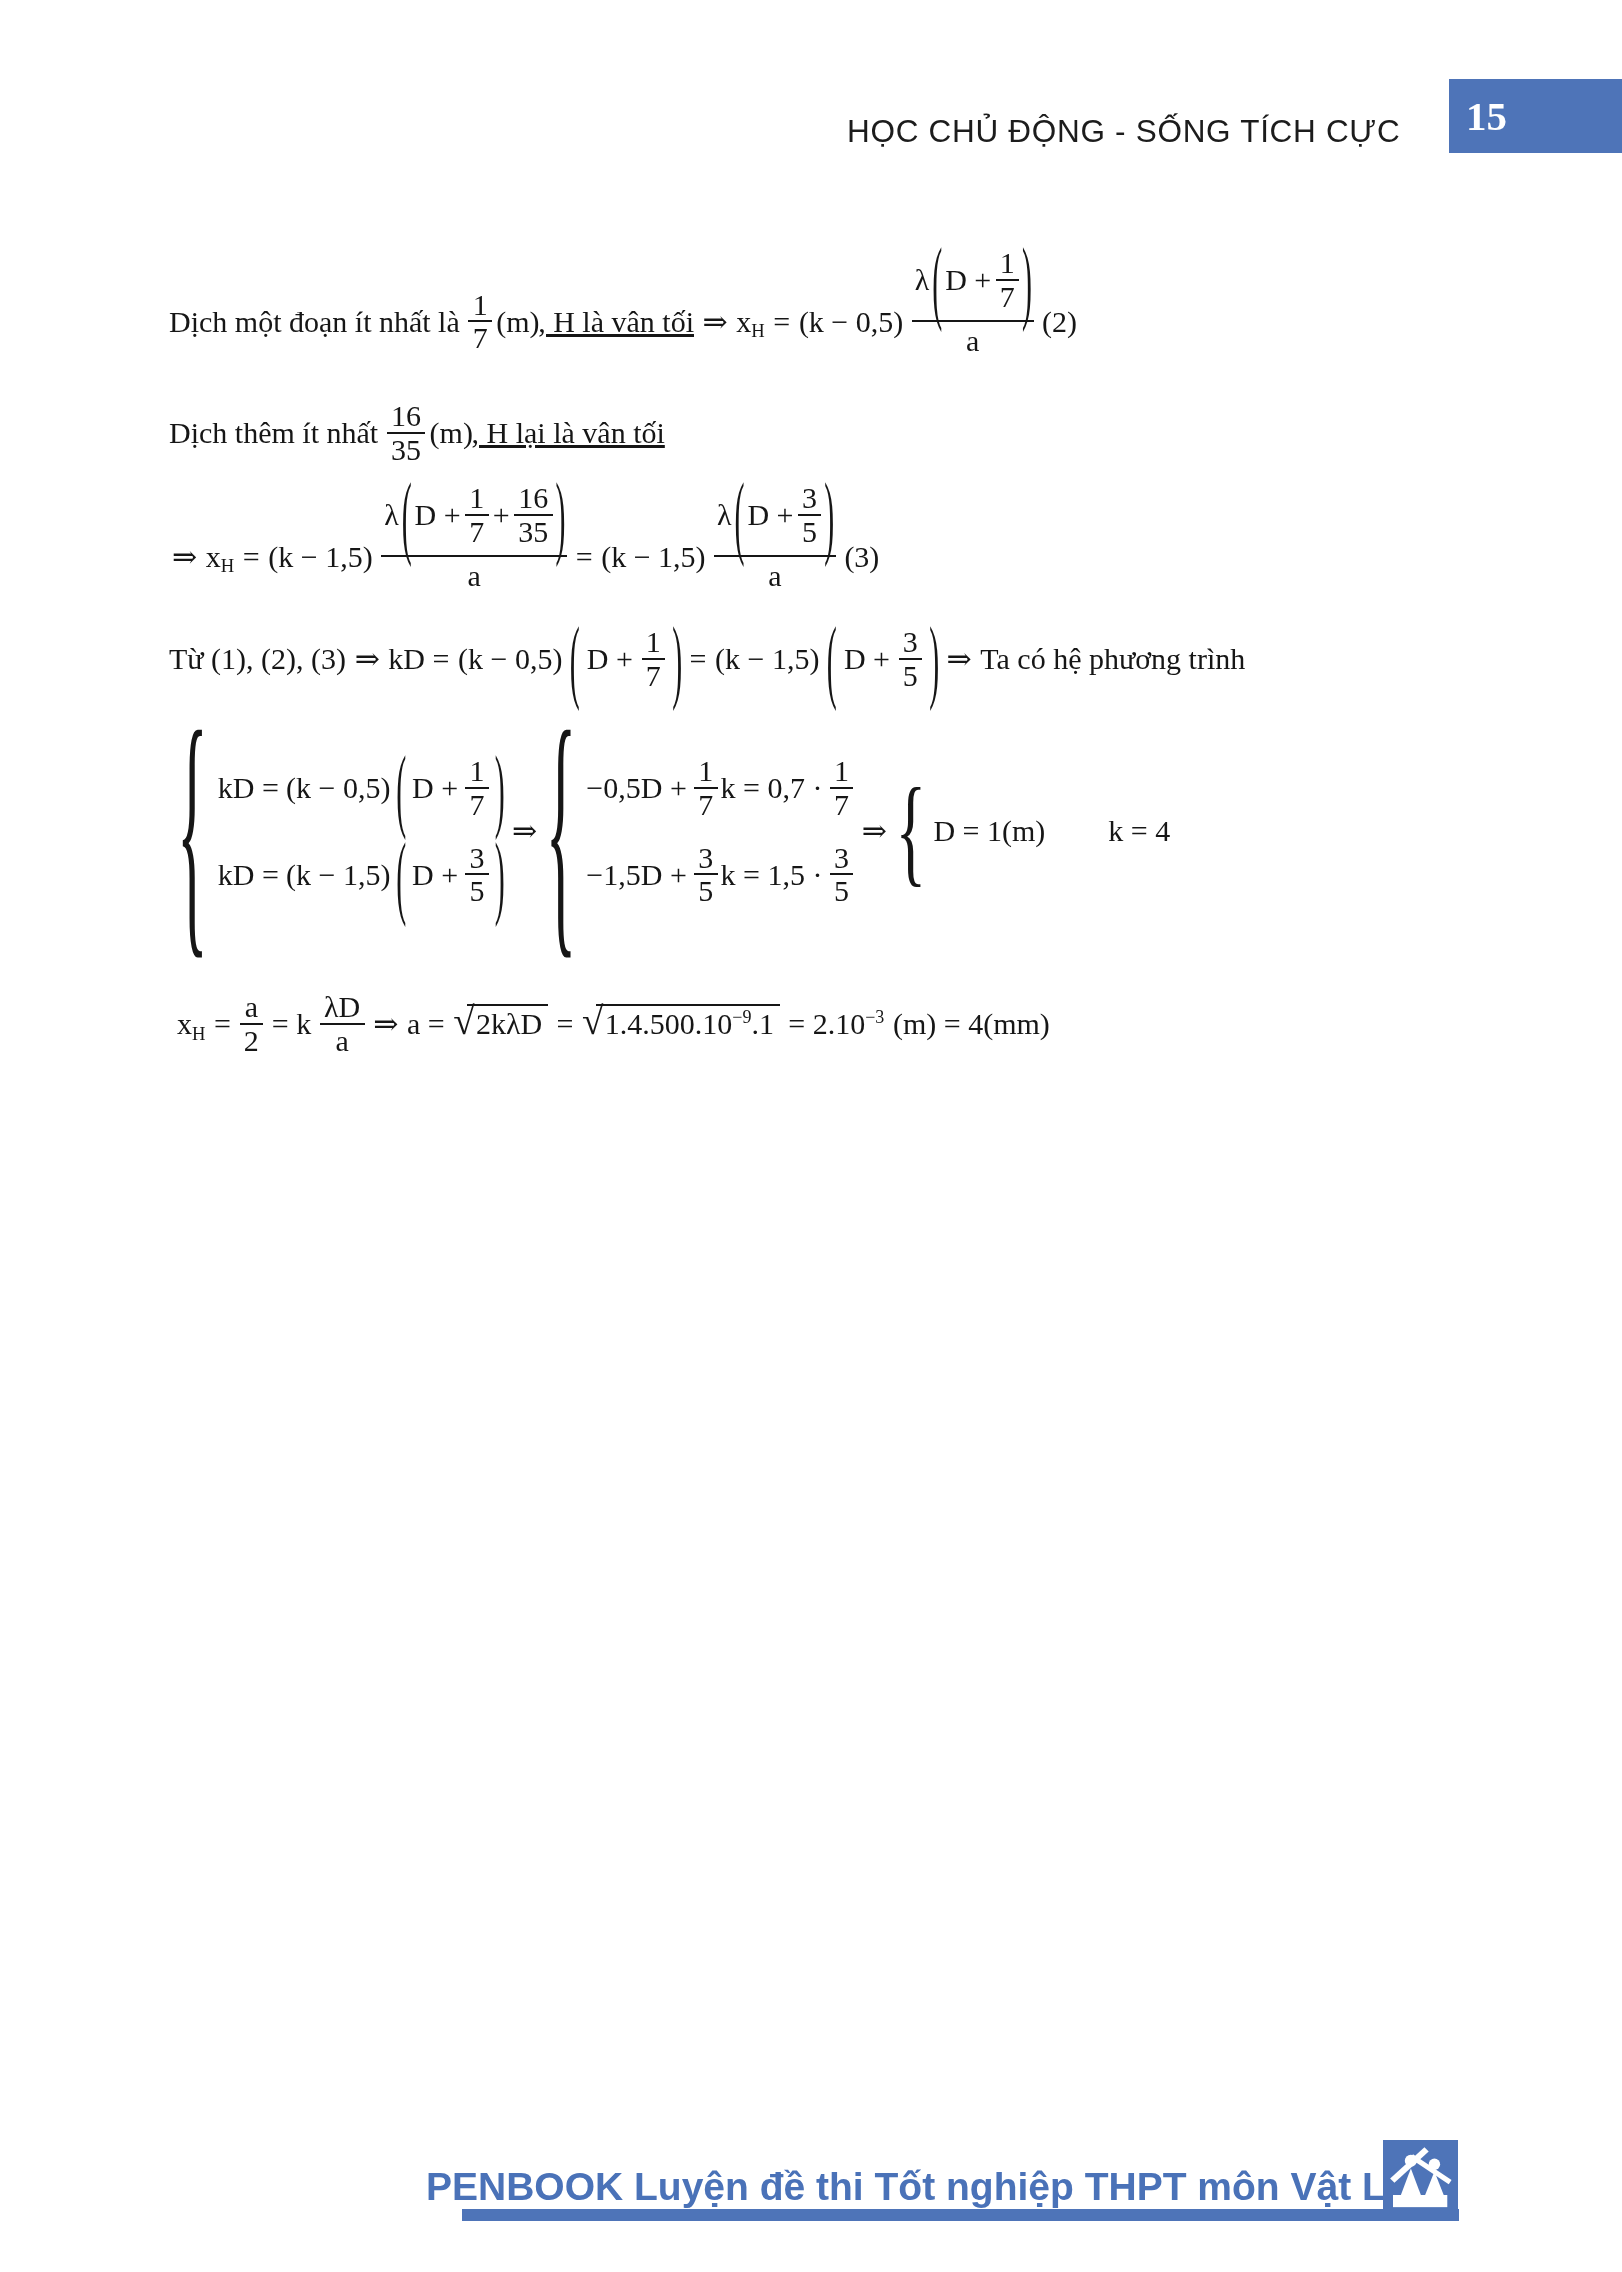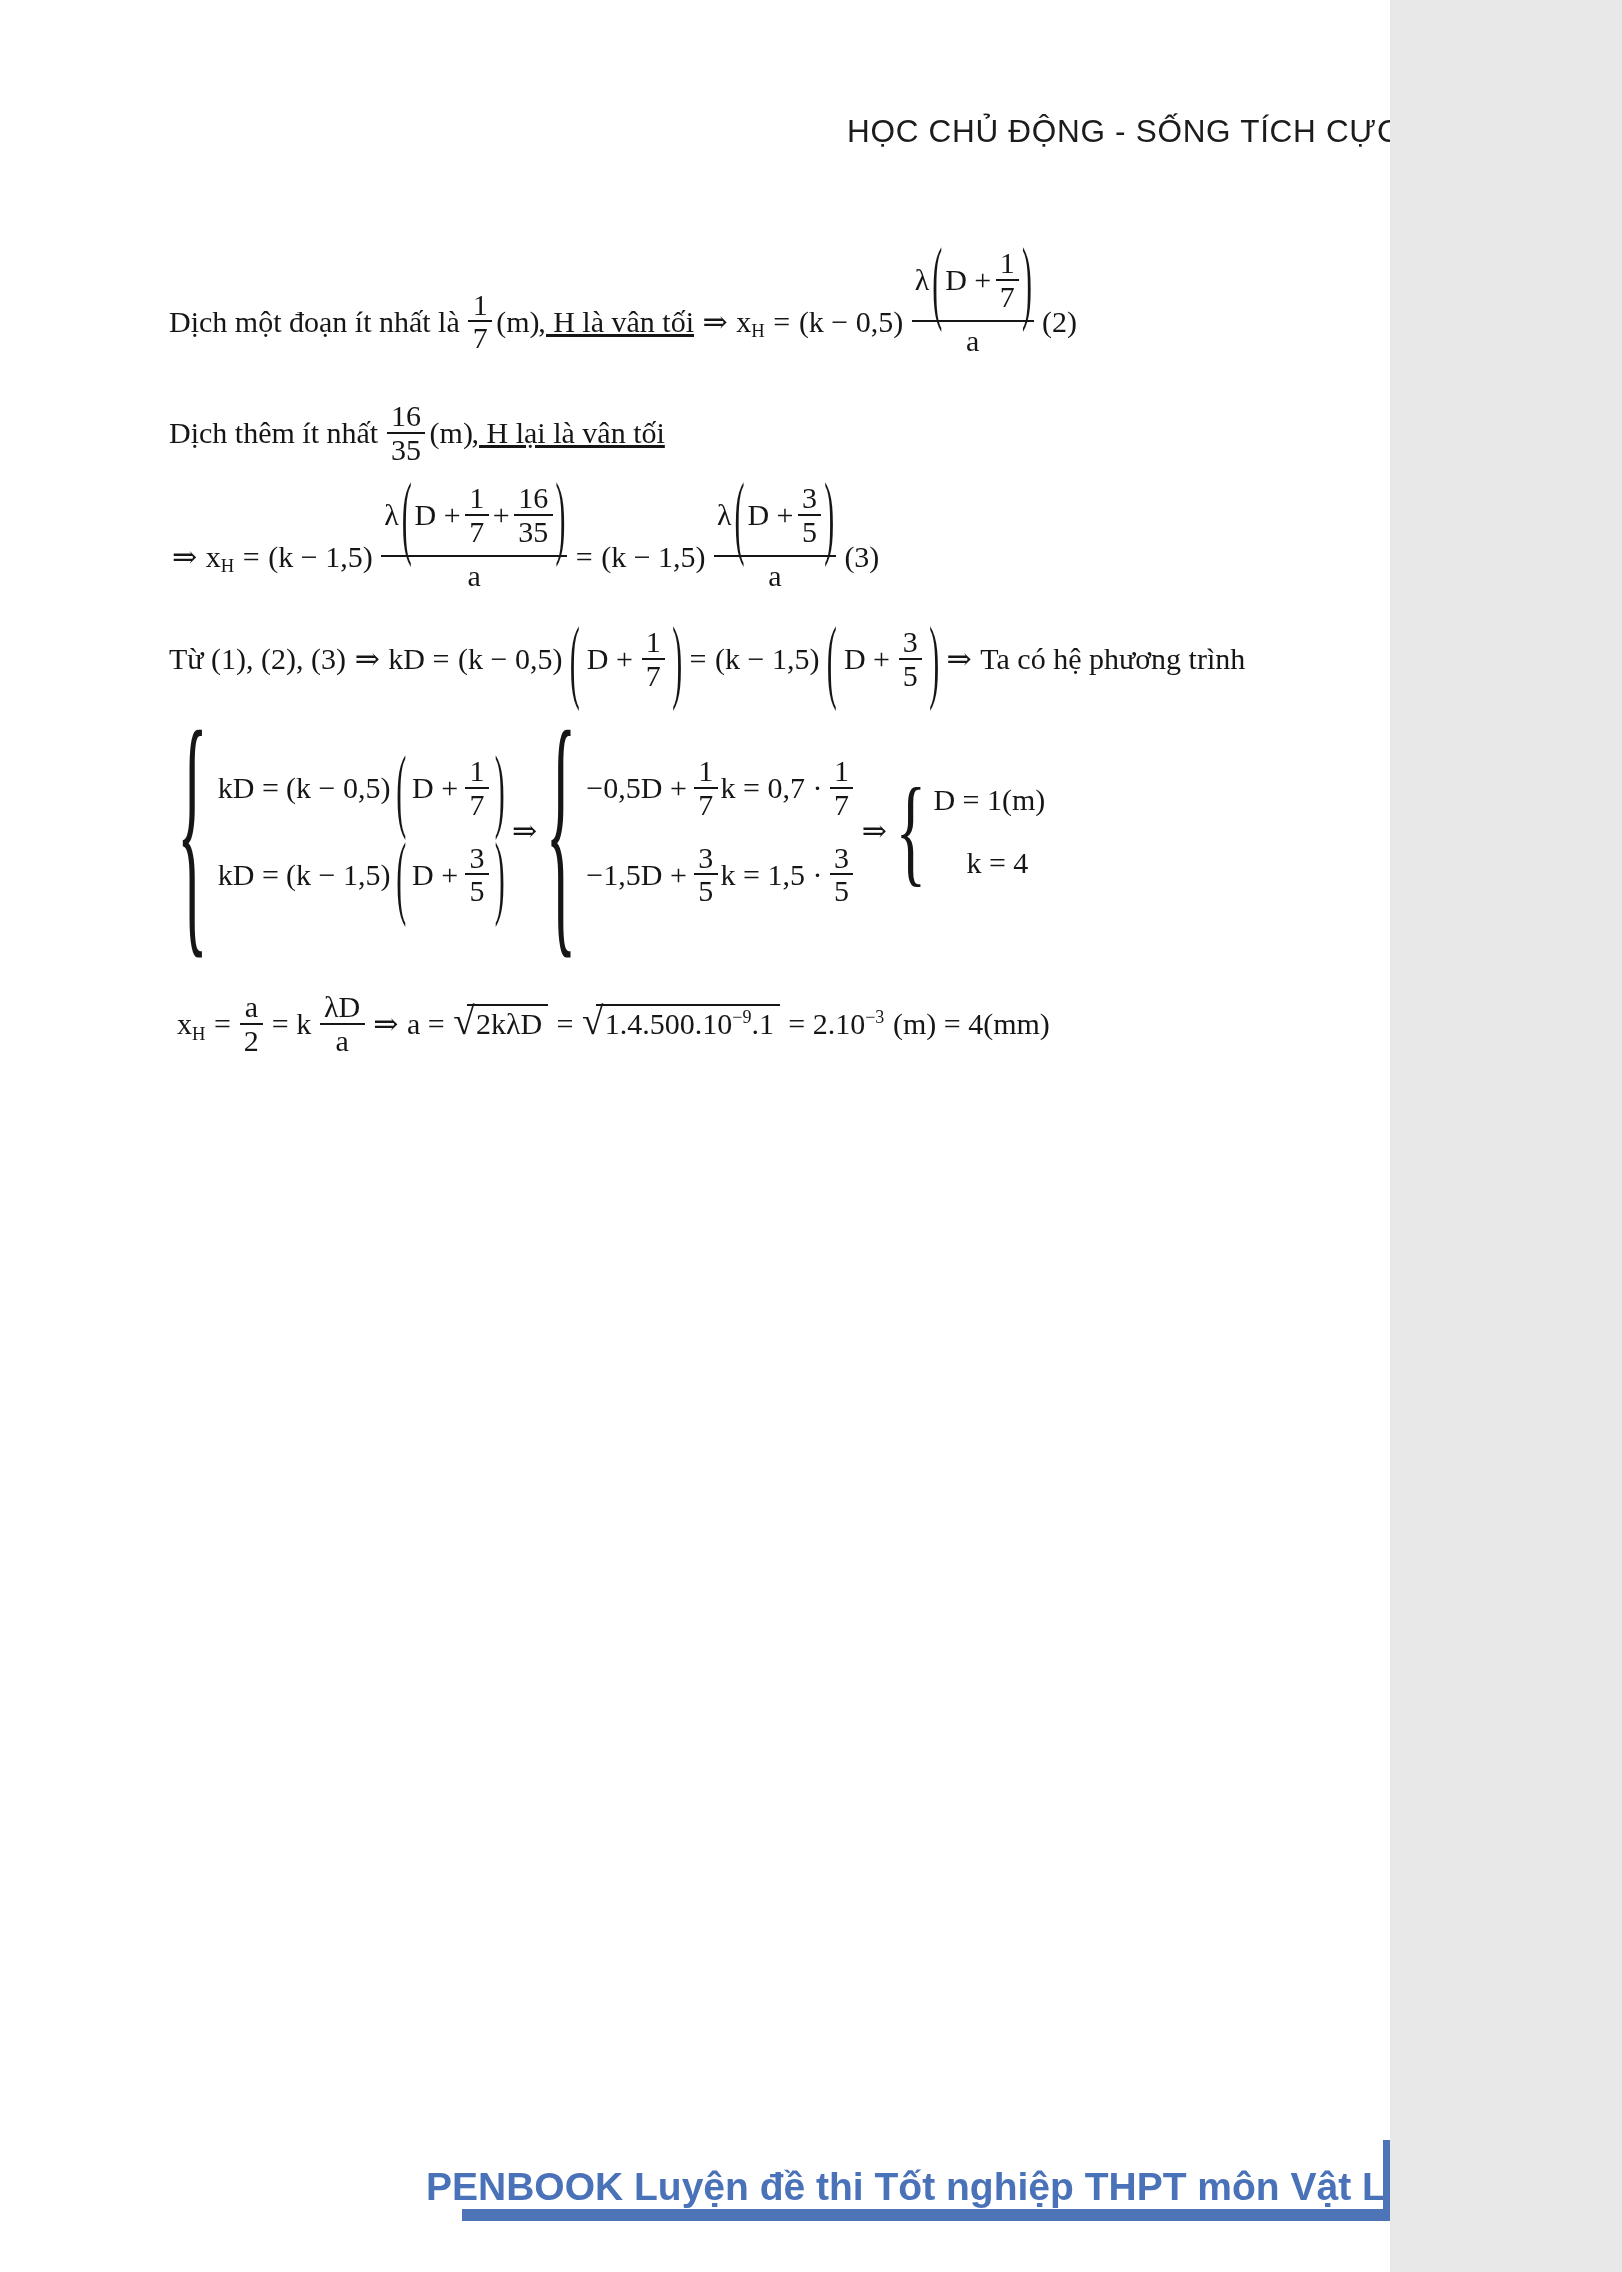--- a/index.html
+++ b/index.html
@@ -1,17 +1,17 @@
 <!DOCTYPE html>
 <html style="font-size:11.4px"><head>
 <meta charset="utf-8">
 <style>
   html,body{margin:0;padding:0;background:#e8e8e8;}
   .page{
-    position:relative; width:1390px; height:2273px; background:#ffffff;
+    position:relative; width:1622px; height:2273px; background:#ffffff;
     font-family:"Liberation Serif","DejaVu Serif",serif; color:#161616;
     overflow:hidden;
   }
   
   .hdr-title{
     position:absolute; left:847px; top:113px;
     font-family:"Liberation Sans","DejaVu Sans",sans-serif;
     font-size:31.5px; font-weight:500; letter-spacing:0.7px; color:#1c1c1c;
     white-space:pre;
   }
@@ -46,21 +46,21 @@
   .brace-lg{display:inline-block; font-size:64px; transform:scaleY(4.3); transform-origin:center; margin-right:10px; font-weight:300;}
   .brace-sm{display:inline-block; font-size:64px; transform:scaleY(1.9); transform-origin:center; margin-right:7.2px; font-weight:300;}
   
   .vsub{display:inline-block; white-space:nowrap;}
   .vsub .sub{font-size:0.62em; position:relative; top:0.3em;}
   .sup{font-size:0.6em; vertical-align:super;}
   
   .sys{display:inline-flex; align-items:center;}
   .sysrows{display:flex; flex-direction:column; gap:21.5px;}
   .sysrow{display:flex; align-items:center; gap:7.2px; white-space:pre;}
-  .sys3rows{display:flex; flex-direction:column; gap:30px;}
+  .sys3rows{display:flex; gap:30px;}
   .indent{padding-left:33px;}
   
   .sqrt{display:inline-flex; align-items:flex-start;}
   .sqrt .rad{font-size:1.3em; line-height:1; position:relative; top:-2.9px; margin-right:-7.2px;}
   .sqrt .sqbody{border-top:2.5px solid #161616; padding:1.4px 5.7px 0 8.6px; white-space:pre;}
   
   .ftr-text{
     position:absolute; left:426px; top:2165px;
     font-family:"Liberation Sans","DejaVu Sans",sans-serif;
     font-size:39px; font-weight:700; color:#4a72b8; white-space:pre;

